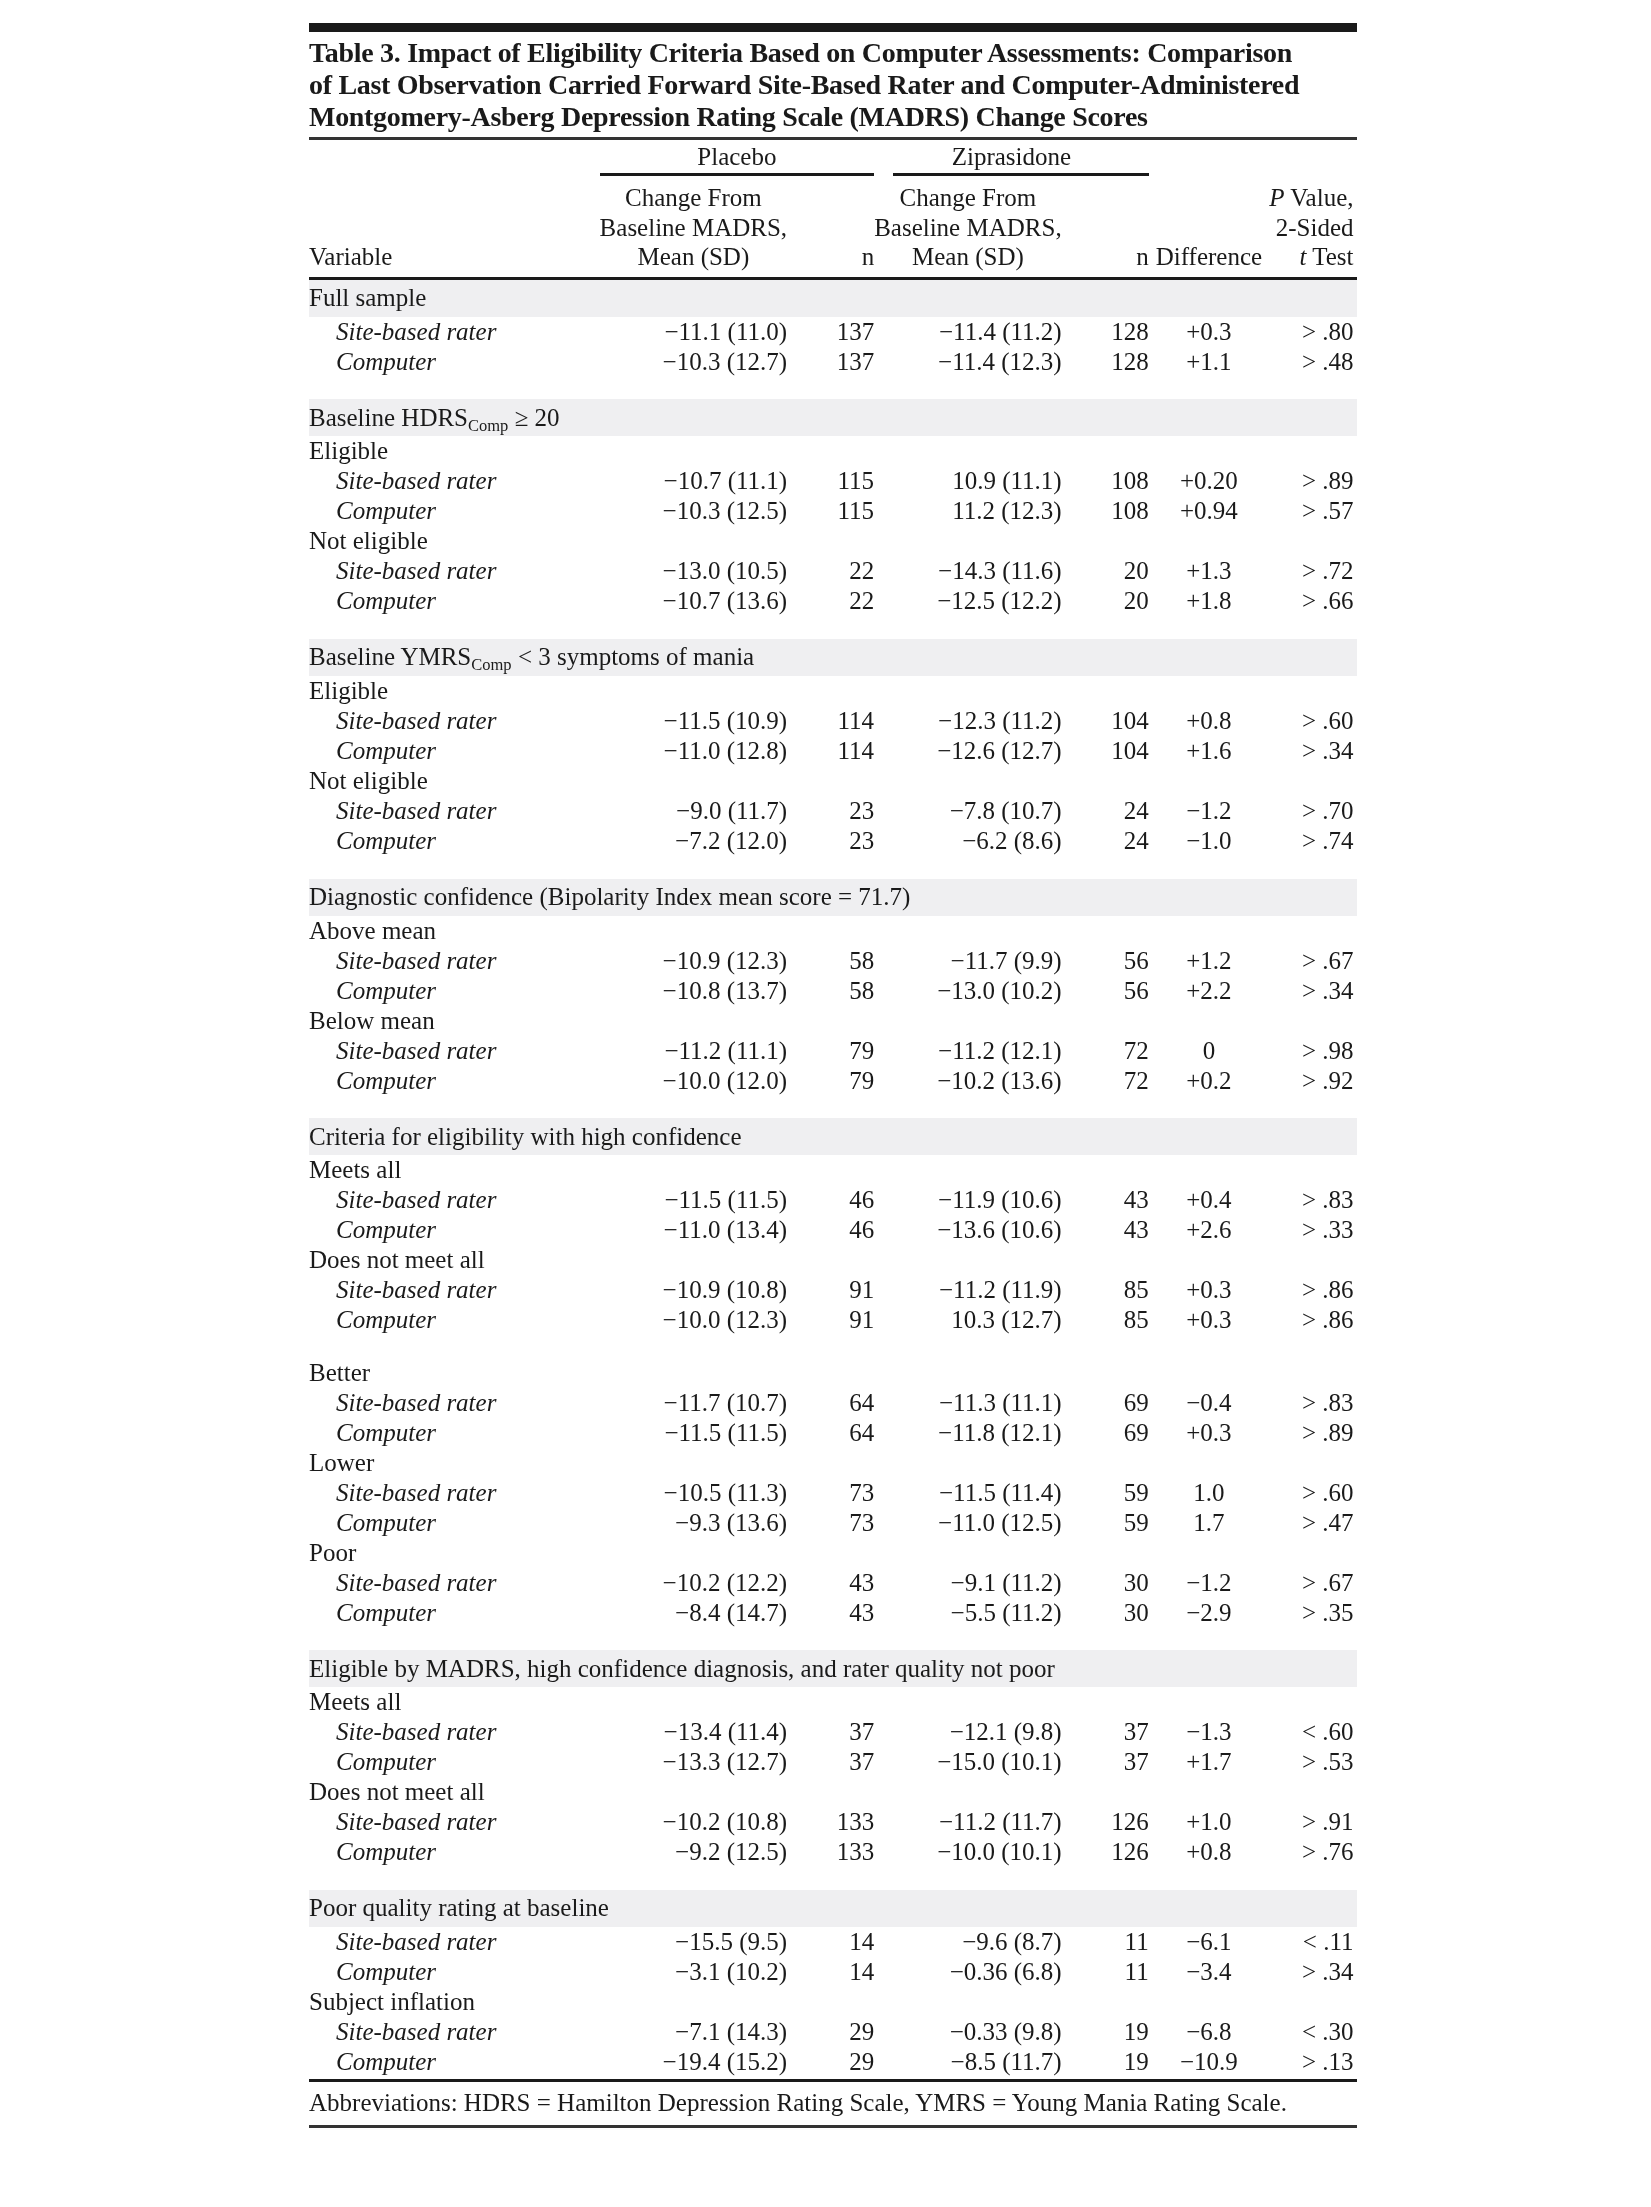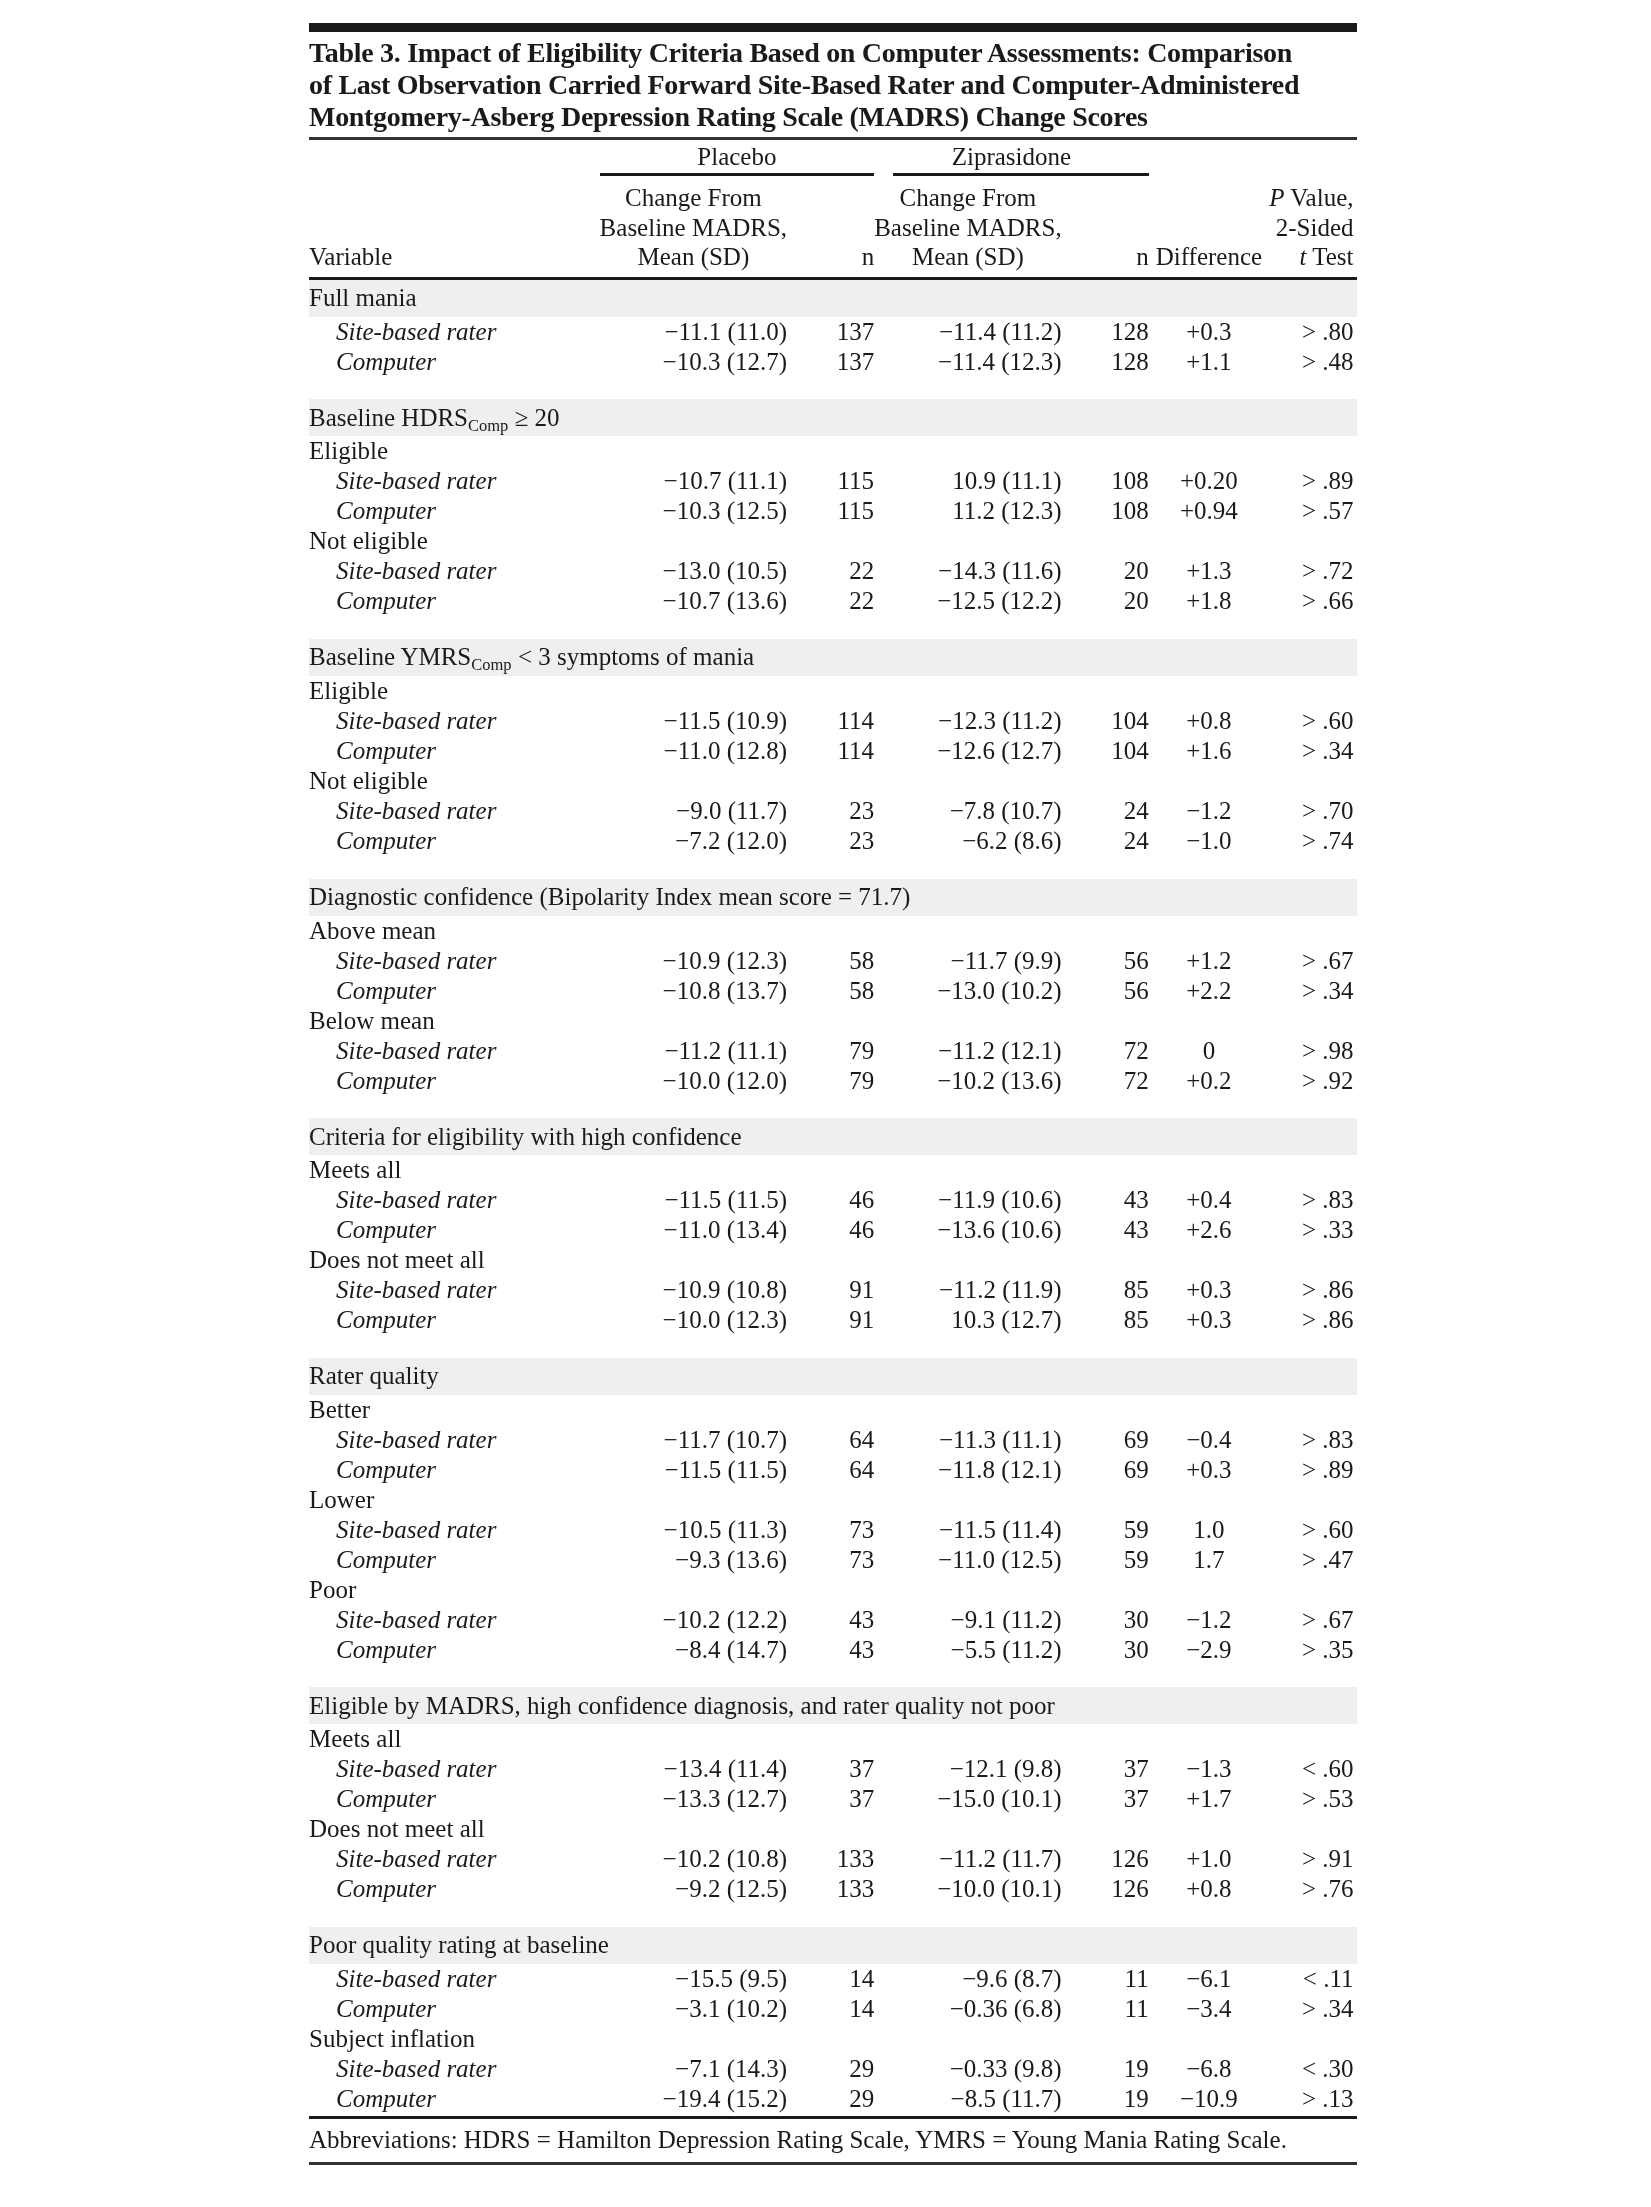--- a/index.html
+++ b/index.html
@@ -87,21 +87,21 @@
           <div>2-Sided</div>
           <div><i>t</i><span> Test</span></div>
         </td>
       </tr>
       <tr class="thick">
           <td colspan="7"></td>
         </tr>
     </thead>
     <tbody id="tbody">
         <tr class="sect">
-          <td colspan="7">Full mania</td>
+          <td colspan="7">Full sample</td>
         </tr>
         <tr class="row">
           <td class="c-var">Site-based rater</td>
           <td class="c-m1">−11.1 (11.0)</td>
           <td class="c-n1">137</td>
           <td class="c-m2">−11.4 (11.2)</td>
           <td class="c-n2">128</td>
           <td class="c-d">+0.3</td>
           <td class="c-p">&gt; .80</td>
         </tr>
@@ -301,23 +301,20 @@
           <td class="c-var">Computer</td>
           <td class="c-m1">−10.0 (12.3)</td>
           <td class="c-n1">91</td>
           <td class="c-m2">10.3 (12.7)</td>
           <td class="c-n2">85</td>
           <td class="c-d">+0.3</td>
           <td class="c-p">&gt; .86</td>
         </tr>
         <tr class="gap">
           <td colspan="7"></td>
-        </tr>
-        <tr class="sect">
-          <td colspan="7">Rater quality</td>
         </tr>
         <tr class="sub">
           <td colspan="7">Better</td>
         </tr>
         <tr class="row">
           <td class="c-var">Site-based rater</td>
           <td class="c-m1">−11.7 (10.7)</td>
           <td class="c-n1">64</td>
           <td class="c-m2">−11.3 (11.1)</td>
           <td class="c-n2">69</td>

